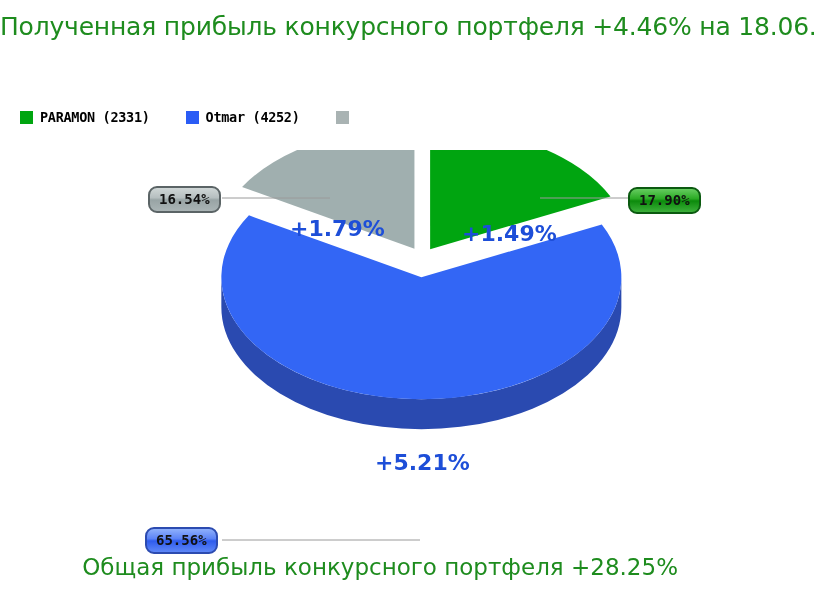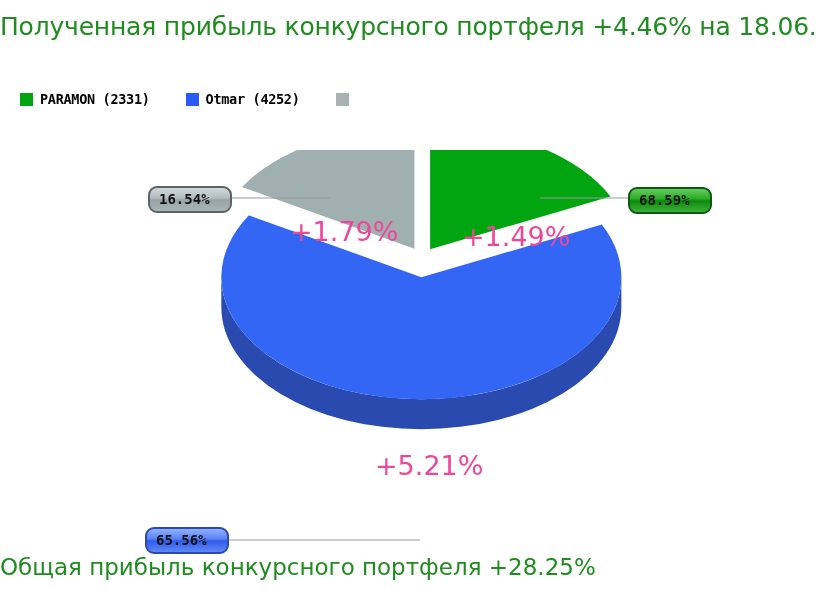--- a/index.html
+++ b/index.html
@@ -35,20 +35,21 @@
     position: absolute;
     left: 20px;
     top: 91px;
     display: flex;
     align-items: center;
   }
   .legend-item {
     display: flex;
     align-items: center;
     margin-right: 36px;
+    margin-top: 18px;
   }
   .legend-swatch {
     width: 13px;
     height: 13px;
     margin-right: 7px;
     flex: none;
   }
   .legend-label {
     font-family: "DejaVu Sans Mono", monospace;
     font-size: 13.5px;
@@ -62,21 +63,21 @@
   #pie-svg {
     position: absolute;
     left: 0;
     top: 150px;
   }
 
   
   .callout {
     position: absolute;
     border-radius: 9px;
-    padding: 3px 20px 4px 9px;
+    padding: 3px 9px 4px 9px;
     font-family: "DejaVu Sans Mono", monospace;
     font-size: 14px;
     font-weight: bold;
     color: #111111;
     white-space: nowrap;
     box-sizing: border-box;
     text-align: center;
   }
   #callout-gray {
     left: 148px;
@@ -96,37 +97,37 @@
     left: 145px;
     top: 527px;
     border: 2px solid #2c4bb0;
     background: linear-gradient(to bottom,
        #8fb0fb 0%, #5c84f7 42%, #2f5ced 52%, #5e87f7 100%);
   }
 
   
   .slice-value {
     position: absolute;
-    color: #ec4899;
+    color: #1d4ed8;
     font-family: "DejaVu Sans", sans-serif;
-    font-size: 27px;
-    font-weight: 400;
+    font-size: 22px;
+    font-weight: 700;
     white-space: nowrap;
   }
   #value-gray  { left: 290px; top: 216px; }
   #value-green { left: 462px; top: 221px; }
   #value-blue  { left: 375px; top: 450px; }
 
   
   #chart-footer {
     position: absolute;
     left: 0;
     top: 554px;
     width: 678px;
-    text-align: left;
+    text-align: right;
     color: #1E8C1E;
     font-family: "DejaVu Sans", sans-serif;
     font-size: 23px;
     font-weight: 400;
     white-space: nowrap;
   }
 </style>
 </head>
 <body>
 
@@ -162,21 +163,21 @@
     <g>
       <path d="M 414.452442561193 98.80627510109792 L 242.0487089976854 36.967338480903635 A 200 122 0 0 1 414.4524425611931 -23.193724898902076 Z" fill="#A0AFAF"></path>
     </g>
     <line x1="222" y1="48" x2="330" y2="48" stroke="#9a9a9a" stroke-width="1"></line>
     <line x1="540" y1="48" x2="634" y2="48" stroke="#9a9a9a" stroke-width="1"></line>
     <line x1="222" y1="390" x2="420" y2="390" stroke="#9a9a9a" stroke-width="1"></line>
   </svg>
 
 <div class="callout" id="callout-gray">16.54%</div>
 
-<div class="callout" id="callout-green">68.59%</div>
+<div class="callout" id="callout-green">17.90%</div>
 
 <div class="callout" id="callout-blue">65.56%</div>
 
 <div class="slice-value" id="value-gray">+1.79%</div>
 
 <div class="slice-value" id="value-green">+1.49%</div>
 
 <div class="slice-value" id="value-blue">+5.21%</div>
 
 <div id="chart-footer">Общая  прибыль конкурсного портфеля +28.25%</div>

